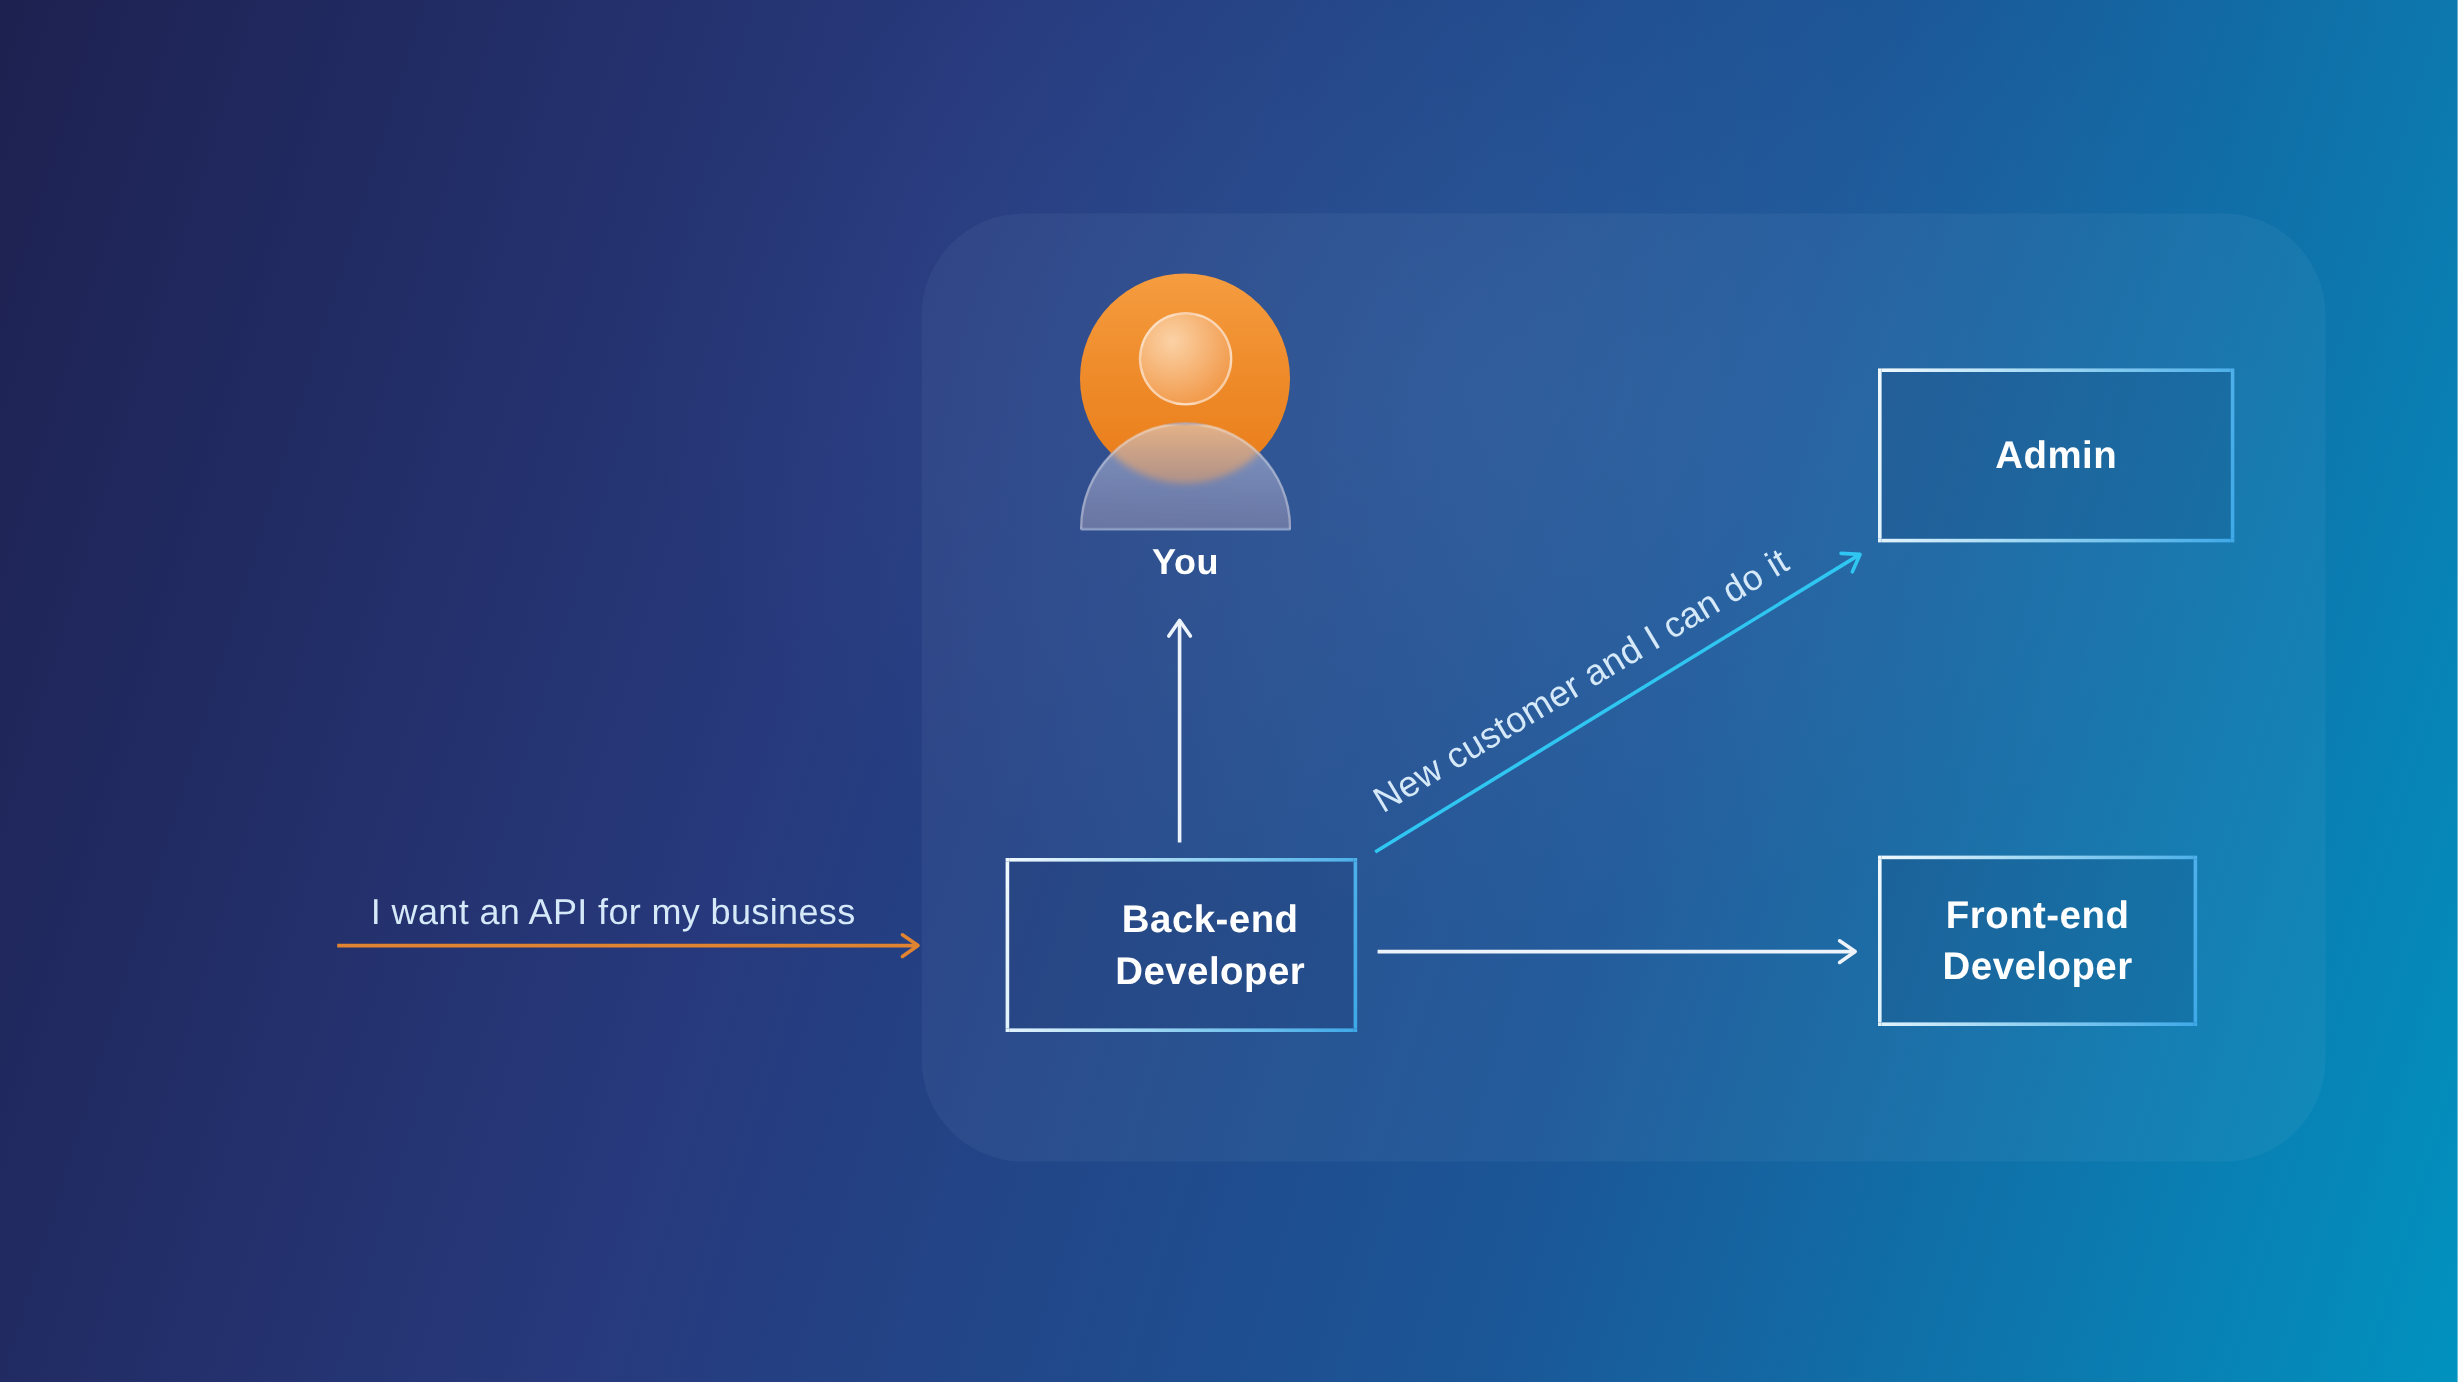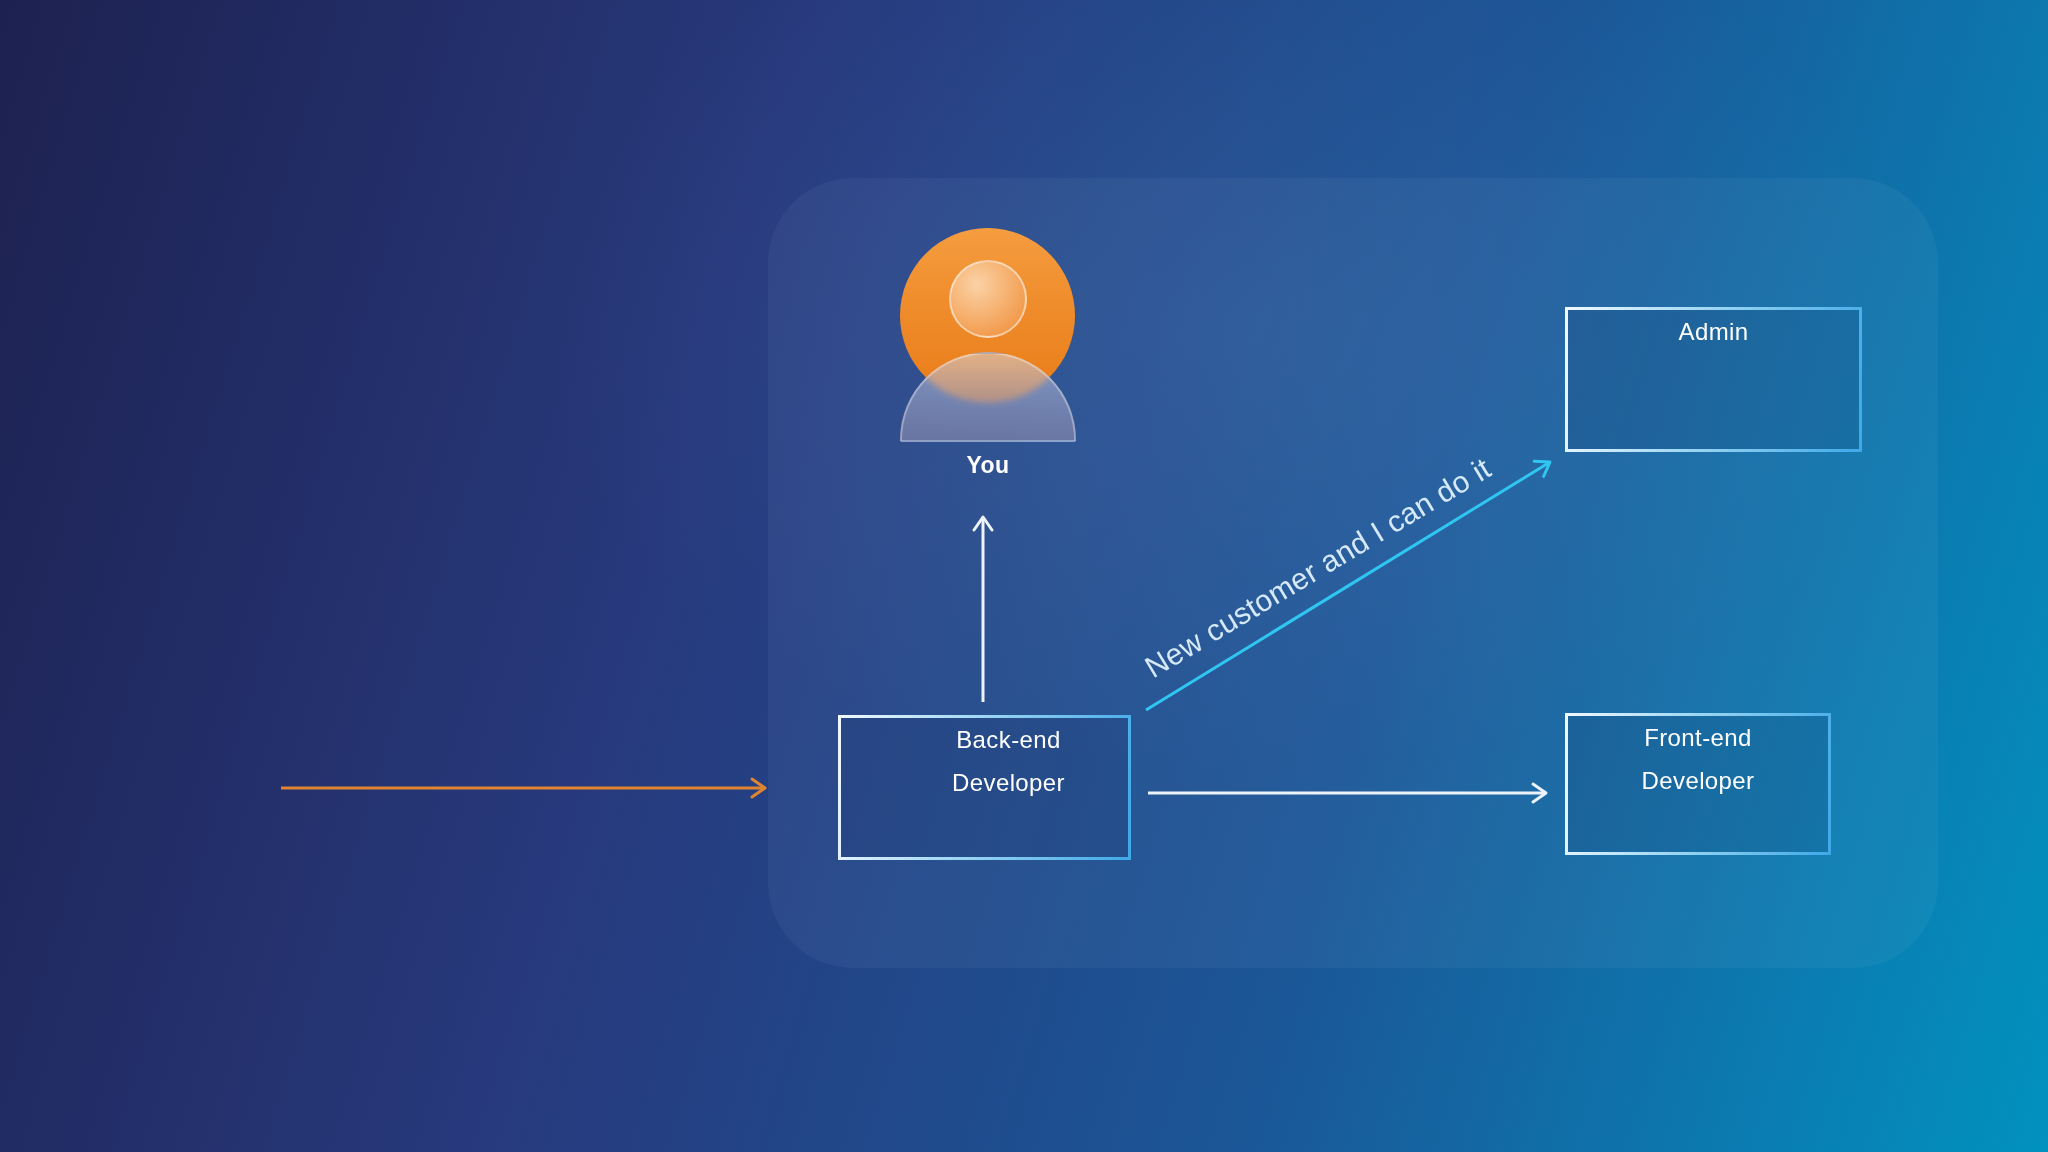--- a/index.html
+++ b/index.html
@@ -42,36 +42,36 @@
   }
   .avatar.cyan .circle { background: linear-gradient(180deg, #55d7f9 0%, #2cc3f1 45%, #14b0e8 100%); }
   .avatar.cyan .head   { background: radial-gradient(circle at 35% 30%, #b7edfb 0%, #72d3f4 75%); }
   .avatar.orange .circle { background: linear-gradient(180deg, #f59d40 0%, #ef8c2b 45%, #e97c18 100%); }
   .avatar.orange .head   { background: radial-gradient(circle at 35% 30%, #fbd2a6 0%, #f29c4e 75%); }
 
   .actor-label {
     position: absolute;
     left: 50%; transform: translateX(-50%);
     color: #ffffff;
-    font-size: 23px; font-weight: bold;
+    font-size: 30px; font-weight: bold;
     white-space: nowrap;
     letter-spacing: 0.5px;
   }
 
   
   .node {
     position: absolute;
     box-sizing: border-box;
     display: flex; flex-direction: column;
-    align-items: center; justify-content: flex-start;
+    align-items: center; justify-content: center;
     border: 3px solid;
     border-image: linear-gradient(100deg, #f0f9fe 0%, #9ed7f3 45%, #3fa9e8 100%) 1;
     background: rgba(15,35,85,0.12);
     color: #ffffff;
-    font-size: 24px; font-weight: normal;
+    font-size: 32px; font-weight: bold;
     line-height: 43px;
     text-align: center;
     letter-spacing: 0.4px;
   }
   .node-backend  { left: 838px;  top: 715px; width: 293px; height: 145px; padding-left: 48px; }
   .node-admin    { left: 1565px; top: 307px; width: 297px; height: 145px; }
   .node-frontend { left: 1565px; top: 713px; width: 266px; height: 142px; }
 
   
   .edge-label {
@@ -130,16 +130,17 @@
 
   <div class="node node-admin">
     <span>Admin</span>
   </div>
 
   <div class="node node-frontend">
     <span>Front-end</span>
     <span>Developer</span>
   </div>
 
+  <div class="edge-label api">I want an API for my business</div>
 
   <div class="edge-label newc">New customer and I can do it</div>
 
 </div>
 
 </body></html>

